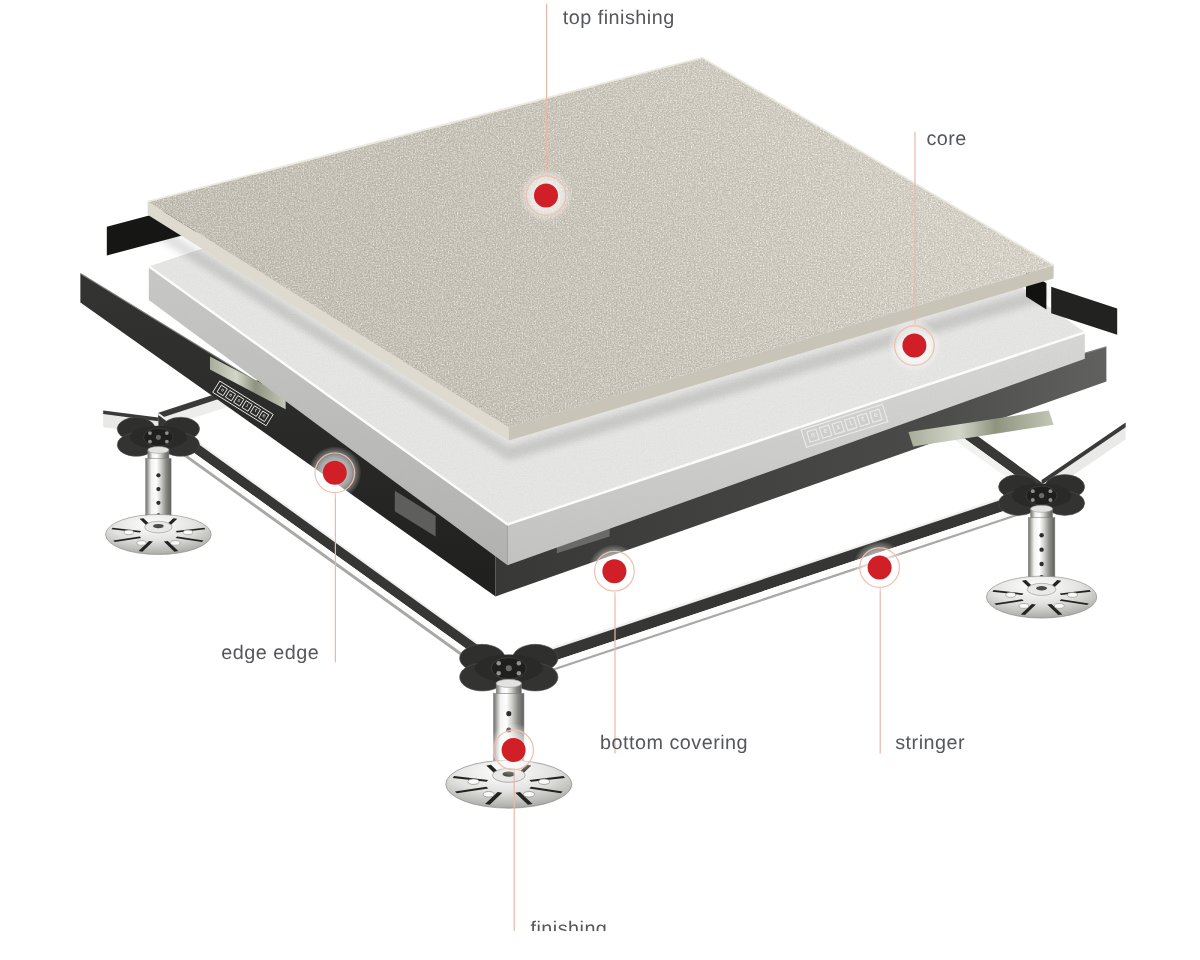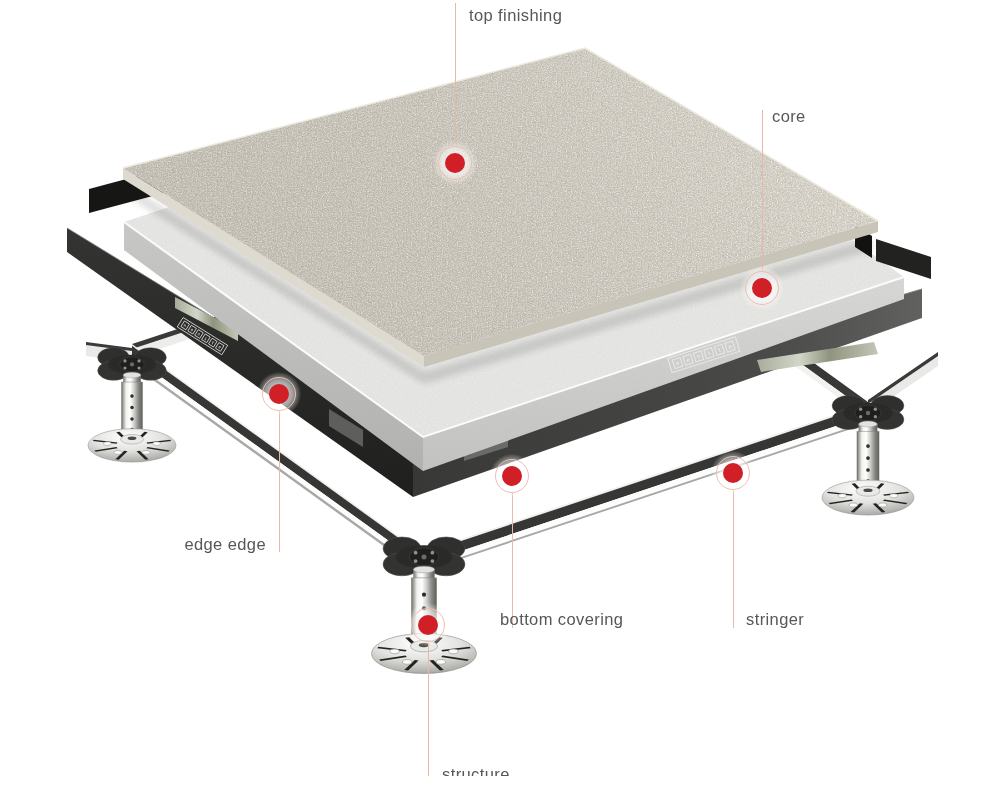--- a/index.html
+++ b/index.html
@@ -273,16 +273,16 @@
     <div class="ring" style="left:716px;top:456px;"></div>
     <div class="dot" style="left:723px;top:463px;"></div>
     <div class="lbl" style="left:746px;top:610px;">stringer</div>
   </div>
 
   <div>
     <div class="leader" style="left:427.5px;top:642px;height:141px;"></div>
     <div class="halo" style="left:406px;top:603px;"></div>
     <div class="ring" style="left:411px;top:608px;"></div>
     <div class="dot" style="left:418px;top:615px;"></div>
-    <div class="lbl" style="left:442px;top:765px;">structure</div>
+    <div class="lbl" style="left:442px;top:765px;">finishing</div>
   </div>
 
 </div>
 
 </body></html>

